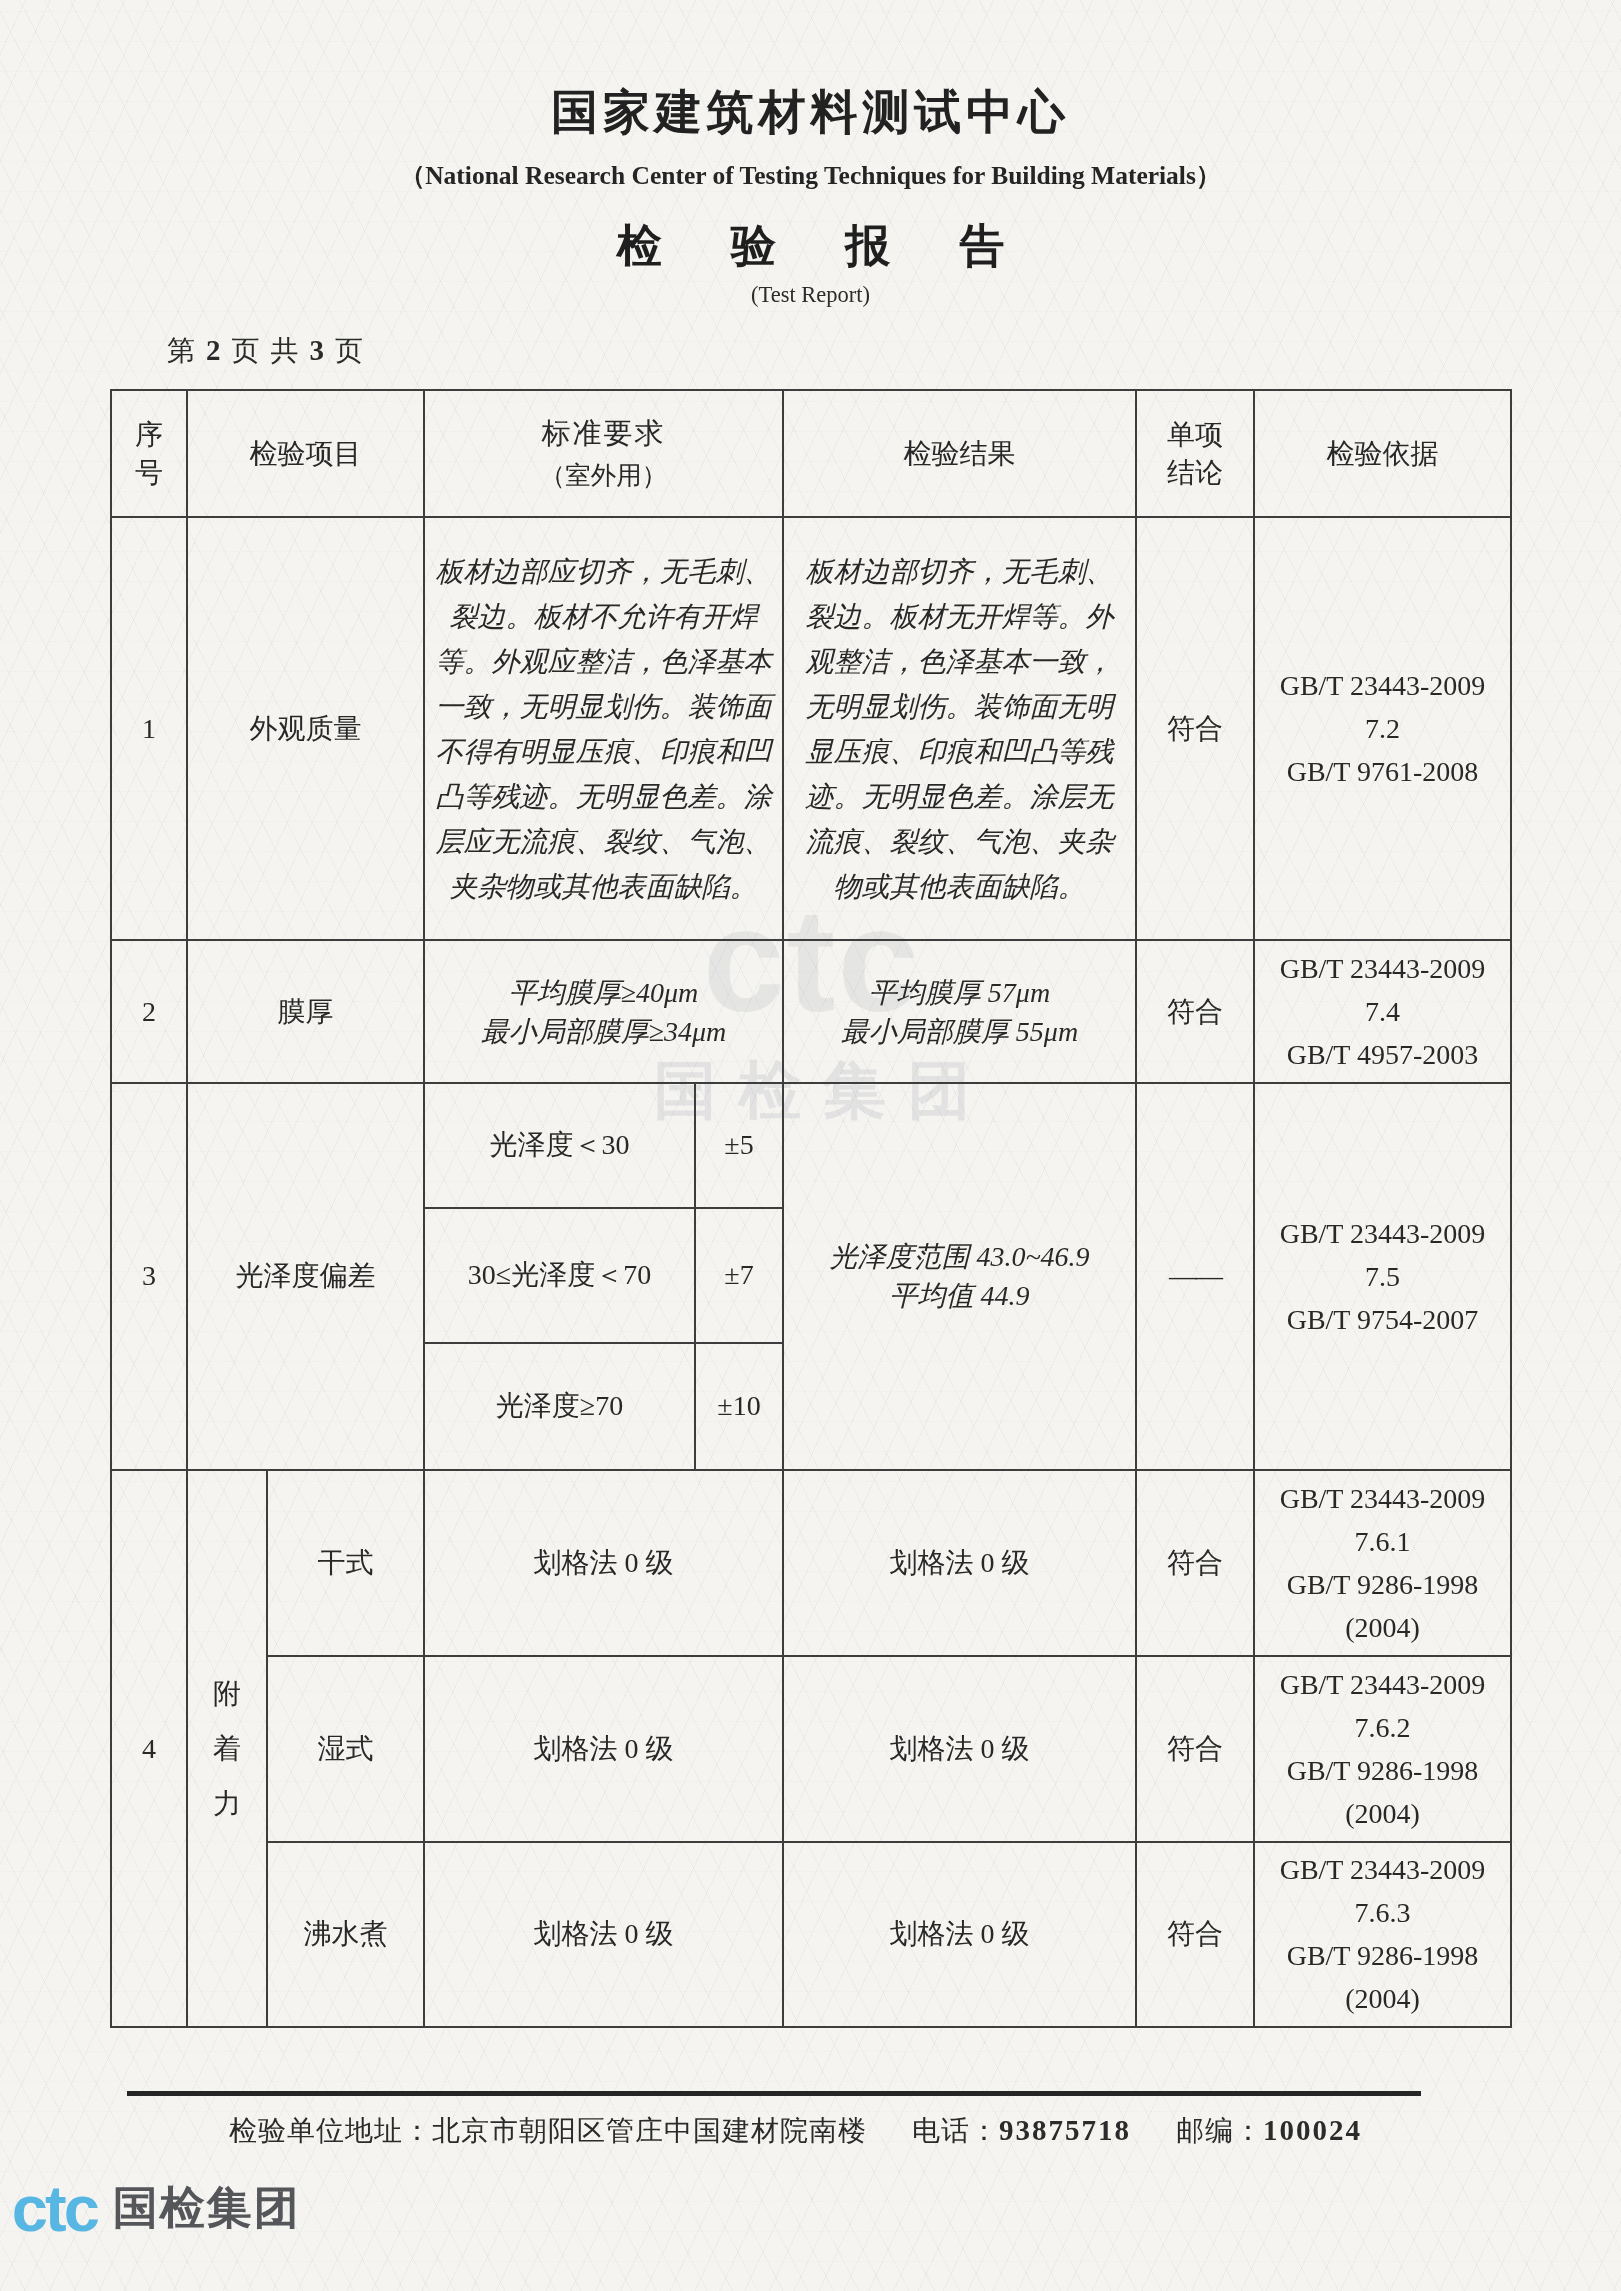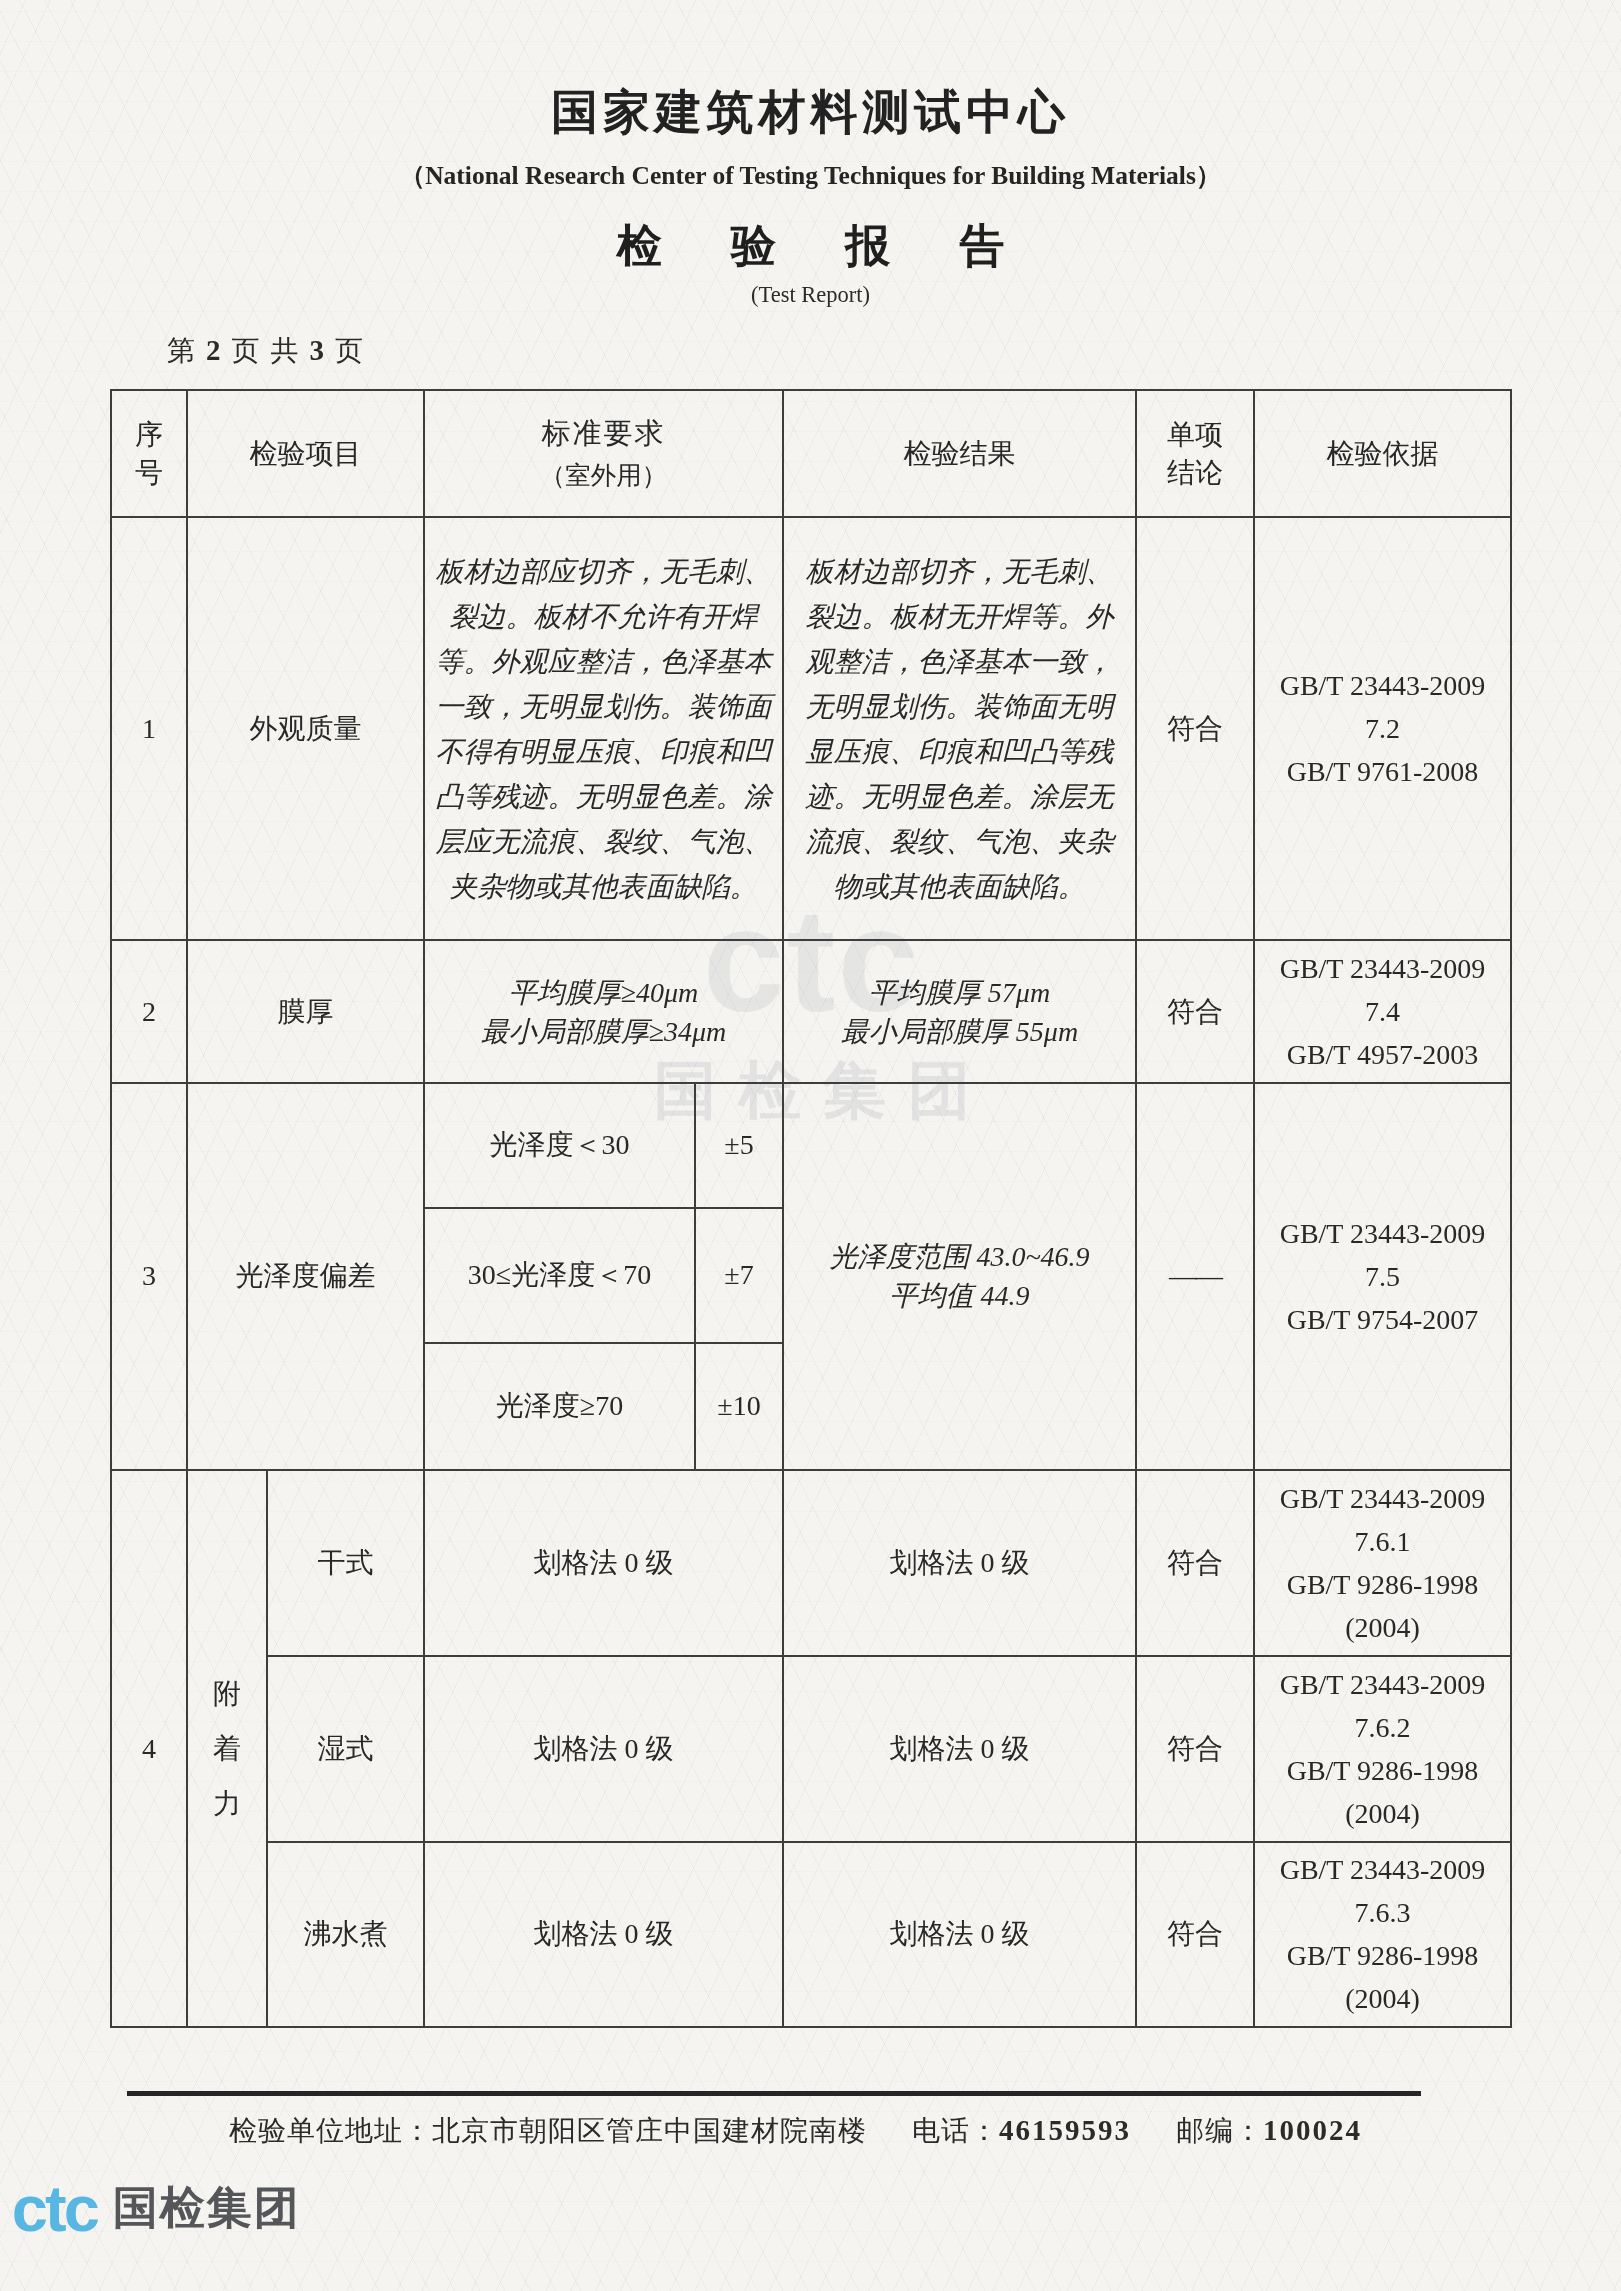--- a/index.html
+++ b/index.html
@@ -258,21 +258,21 @@
       </tr>
     </tbody>
       </table>
 
     <div class="footer-rule"></div>
     <div class="footer-line">
       <span>检验单位地址：</span>
       <span>北京市朝阳区管庄中国建材院南楼</span>
       <span class="gap"></span>
       <span>电话：</span>
-      <b>46159593</b>
+      <b>93875718</b>
       <span class="gap"></span>
       <span>邮编：</span>
       <b>100024</b>
     </div>
 
     <div class="brand">
       <span class="brand-ctc">ctc</span>
       <span class="brand-name">国检集团</span>
     </div>
   </div>

